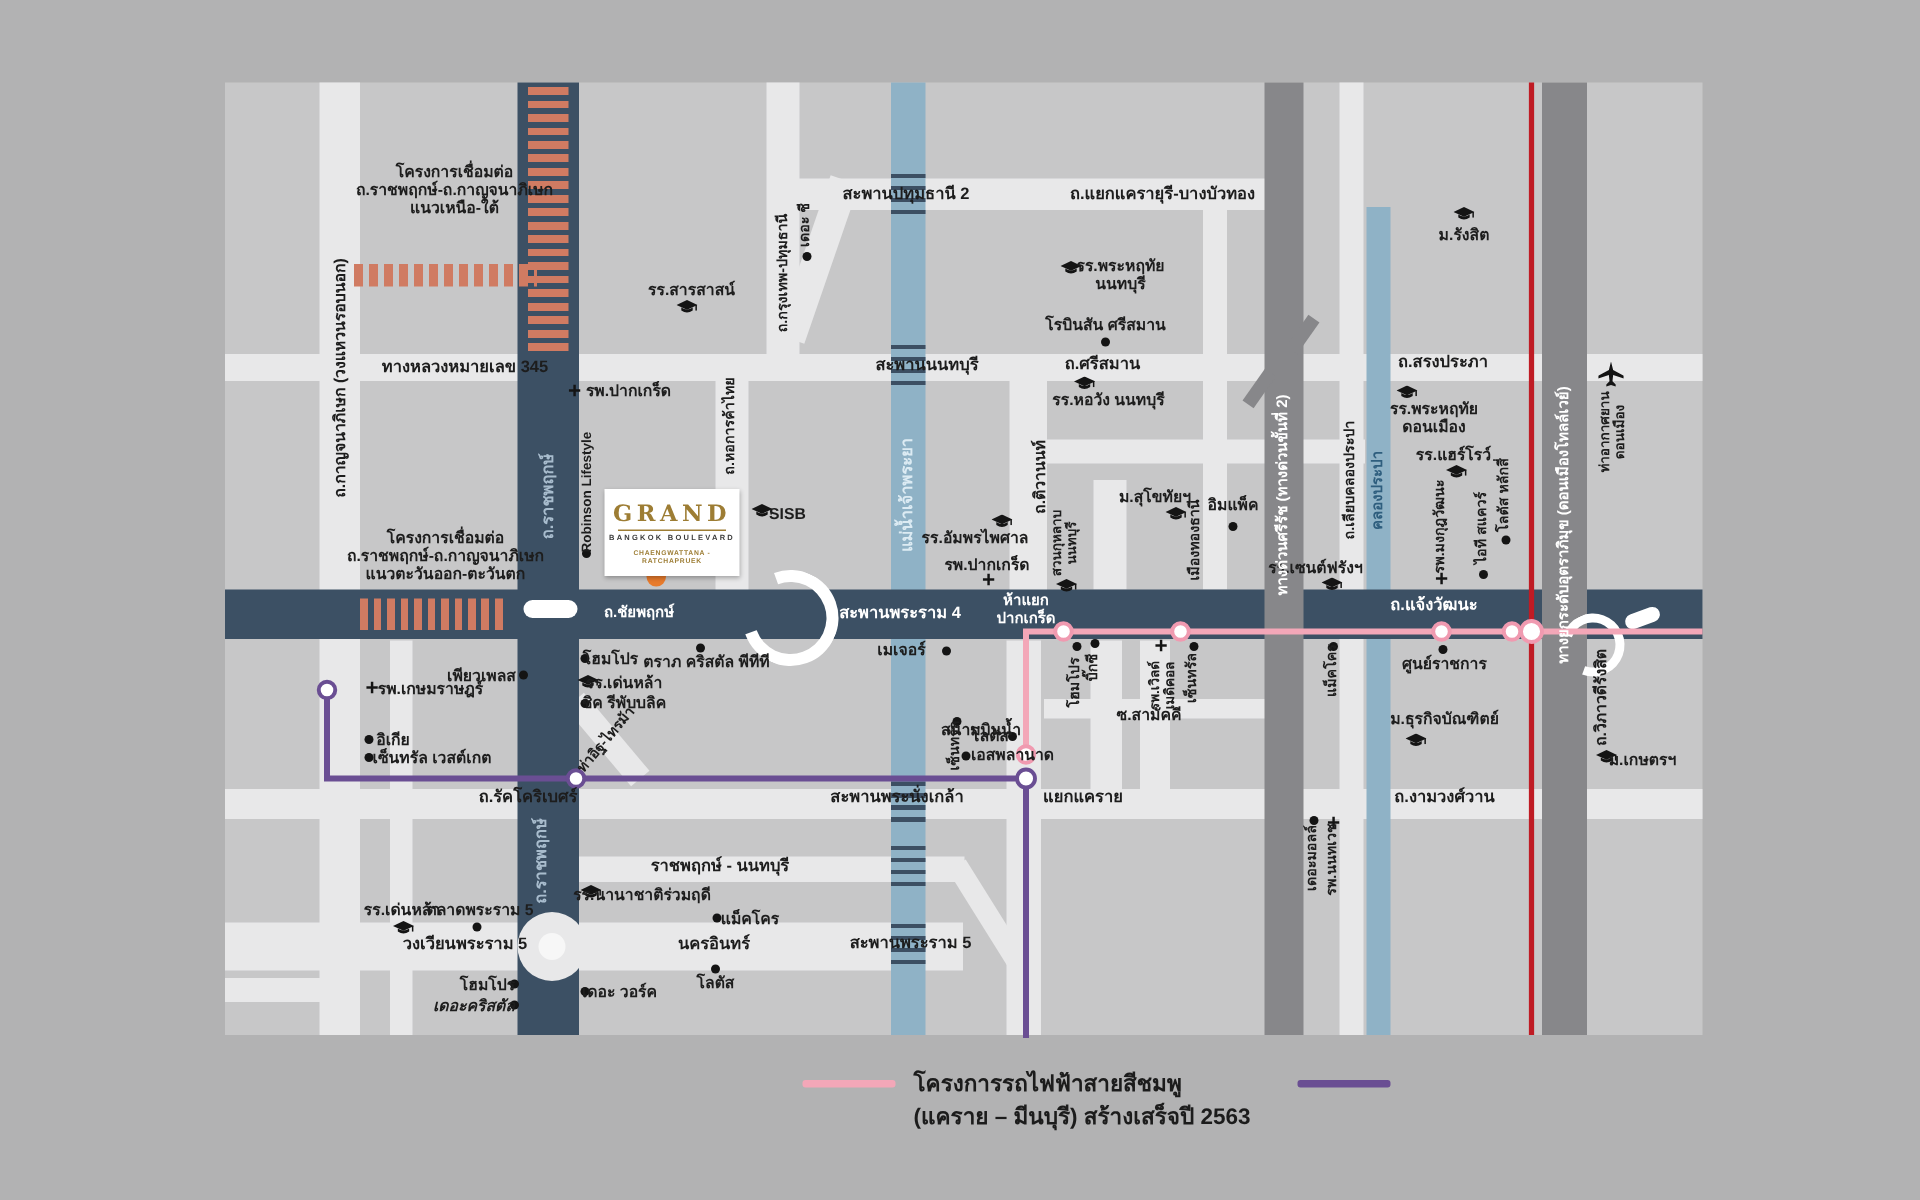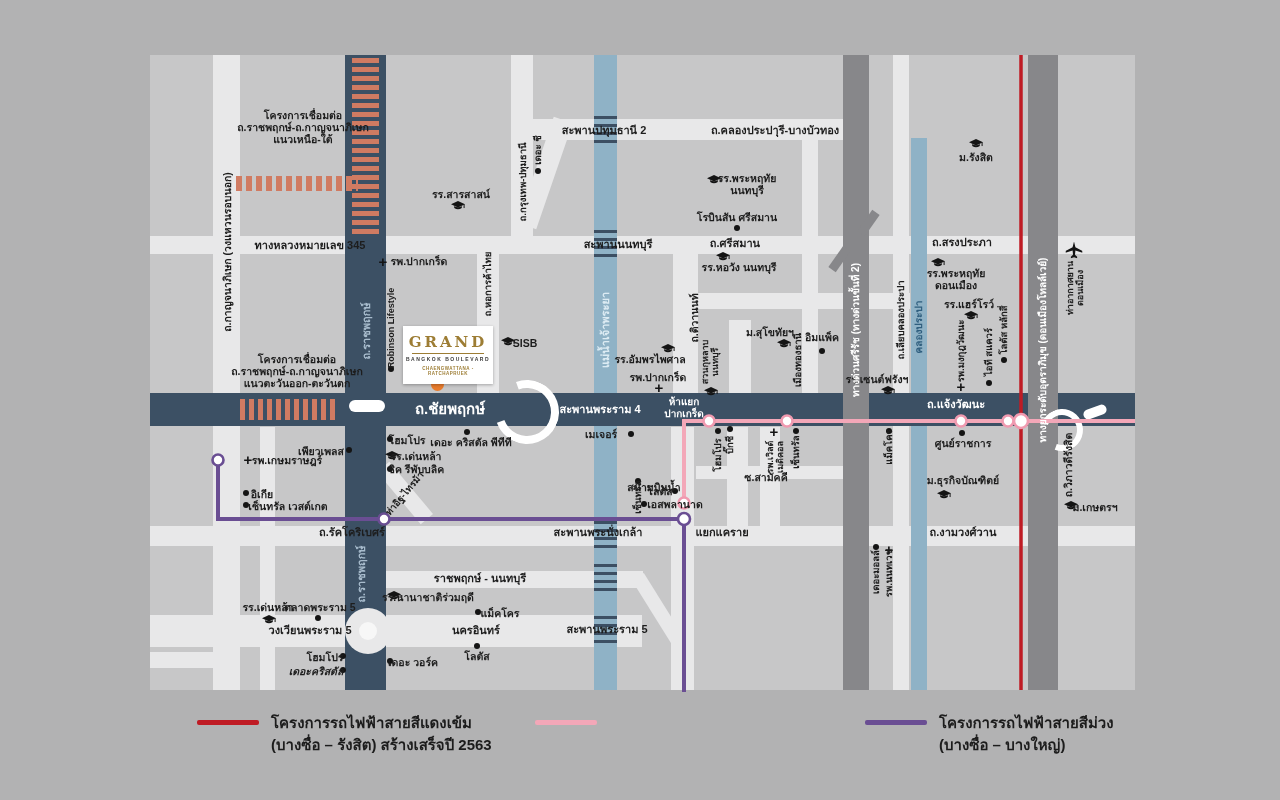--- a/index.html
+++ b/index.html
@@ -213,52 +213,52 @@
       <div class="dotm" style="left: 538px; top: 171px; transform: translate(-50%, -50%);"></div>
       <div class="dotm" style="left: 391px; top: 369px; transform: translate(-50%, -50%);"></div>
       <div style="left: 1074px; top: 252px; transform: translate(-50%, -50%);"><svg width="17" height="17" viewBox="0 0 24 24" fill="#141414">
           <path d="M12 0 L14 8 L24 13.5 L24 16 L14 12.7 L13.4 18.6 L16.4 21.6 L16.4 23.6 L12 22.2 L7.6 23.6 L7.6 21.6 L10.6 18.6 L10 12.7 L0 16 L0 13.5 L10 8 Z"></path>
         </svg></div>
       <div class="lbl" style="left: 303px; top: 127px; font-size: 10.5px; transform: translate(-50%, -50%);">โครงการเชื่อมต่อ
 ถ.ราชพฤกษ์-ถ.กาญจนาภิเษก
 แนวเหนือ-ใต้</div>
       <div class="lbl" style="left: 310px; top: 245px; font-size: 11px; transform: translate(-50%, -50%);">ทางหลวงหมายเลข 345</div>
       <div class="lbl" style="left: 604px; top: 130px; font-size: 11px; transform: translate(-50%, -50%);">สะพานปทุมธานี 2</div>
-      <div class="lbl" style="left: 775px; top: 130px; font-size: 11px; transform: translate(-50%, -50%);">ถ.คลองประปาุรี-บางบัวทอง</div>
+      <div class="lbl" style="left: 775px; top: 130px; font-size: 11px; transform: translate(-50%, -50%);">ถ.แยกแครายุรี-บางบัวทอง</div>
       <div class="lbl" style="left: 618px; top: 244px; font-size: 11px; transform: translate(-50%, -50%);">สะพานนนทบุรี</div>
       <div class="lbl" style="left: 735px; top: 243px; font-size: 11px; transform: translate(-50%, -50%);">ถ.ศรีสมาน</div>
       <div class="lbl" style="left: 962px; top: 242px; font-size: 11px; transform: translate(-50%, -50%);">ถ.สรงประภา</div>
       <div class="lbl" style="left: 461px; top: 194px; font-size: 10.5px; transform: translate(-50%, -50%);">รร.สารสาสน์</div>
       <div class="lbl" style="left: 747px; top: 184px; font-size: 10.5px; transform: translate(-50%, -50%);">รร.พระหฤทัย
 นนทบุรี</div>
       <div class="lbl" style="left: 737px; top: 217px; font-size: 10.5px; transform: translate(-50%, -50%);">โรบินสัน ศรีสมาน</div>
       <div class="lbl" style="left: 739px; top: 267px; font-size: 10.5px; transform: translate(-50%, -50%);">รร.หอวัง นนทบุรี</div>
       <div class="lbl" style="left: 976px; top: 157px; font-size: 10.5px; transform: translate(-50%, -50%);">ม.รังสิต</div>
       <div class="lbl" style="left: 956px; top: 279px; font-size: 10.5px; transform: translate(-50%, -50%);">รร.พระหฤทัย
 ดอนเมือง</div>
       <div class="lbl" style="left: 969px; top: 304px; font-size: 10.5px; transform: translate(-50%, -50%);">รร.แฮร์โรว์</div>
       <div class="lbl" style="left: 770px; top: 332px; font-size: 10.5px; transform: translate(-50%, -50%);">ม.สุโขทัยฯ</div>
       <div class="lbl" style="left: 822px; top: 337px; font-size: 10.5px; transform: translate(-50%, -50%);">อิมแพ็ค</div>
       <div class="lbl" style="left: 877px; top: 379px; font-size: 10.5px; transform: translate(-50%, -50%);">รร.เซนต์ฟรังฯ</div>
       <div class="lbl" style="left: 650px; top: 359px; font-size: 10.5px; transform: translate(-50%, -50%);">รร.อัมพรไพศาล</div>
       <div class="lbl" style="left: 658px; top: 377px; font-size: 10.5px; transform: translate(-50%, -50%);">รพ.ปากเกร็ด</div>
       <div class="lbl" style="left: 419px; top: 261px; font-size: 10.5px; transform: translate(-50%, -50%);">รพ.ปากเกร็ด</div>
       <div class="lbl" style="left: 525px; top: 343px; font-size: 10.5px; transform: translate(-50%, -50%);">SISB</div>
-      <div class="lbl white" style="left: 426px; top: 409px; font-size: 15px; transform: translate(-50%, -50%); margin-left: 24px;">ถ.ชัยพฤกษ์</div>
+      <div class="lbl white" style="left: 426px; top: 409px; font-size: 10px; transform: translate(-50%, -50%);">ถ.ชัยพฤกษ์</div>
       <div class="lbl white" style="left: 600px; top: 409px; font-size: 11px; transform: translate(-50%, -50%);">สะพานพระราม 4</div>
       <div class="lbl white" style="left: 684px; top: 407px; font-size: 10px; transform: translate(-50%, -50%);">ห้าแยก
 ปากเกร็ด</div>
       <div class="lbl white" style="left: 956px; top: 404px; font-size: 11px; transform: translate(-50%, -50%);">ถ.แจ้งวัฒนะ</div>
       <div class="lbl" style="left: 297px; top: 371px; font-size: 10.5px; transform: translate(-50%, -50%);">โครงการเชื่อมต่อ
 ถ.ราชพฤกษ์-ถ.กาญจนาภิเษก
 แนวตะวันออก-ตะวันตก</div>
       <div class="lbl" style="left: 321px; top: 451px; font-size: 10.5px; transform: translate(-50%, -50%);">เพียวเพลส</div>
       <div class="lbl" style="left: 287px; top: 460px; font-size: 10.5px; transform: translate(-50%, -50%);">รพ.เกษมราษฎร์</div>
       <div class="lbl" style="left: 407px; top: 440px; font-size: 10.5px; transform: translate(-50%, -50%);">โฮมโปร</div>
-      <div class="lbl" style="left: 471px; top: 442px; font-size: 10.5px; transform: translate(-50%, -50%);">เดอะ คริสตัล พีทีที</div>
+      <div class="lbl" style="left: 471px; top: 442px; font-size: 10.5px; transform: translate(-50%, -50%);">ตราภ คริสตัล พีทีที</div>
       <div class="lbl" style="left: 416px; top: 456px; font-size: 10.5px; transform: translate(-50%, -50%);">รร.เด่นหล้า</div>
       <div class="lbl" style="left: 416px; top: 469px; font-size: 10.5px; transform: translate(-50%, -50%);">ชิค รีพับบลิค</div>
       <div class="lbl" style="left: 262px; top: 494px; font-size: 10.5px; transform: translate(-50%, -50%);">อิเกีย</div>
       <div class="lbl" style="left: 288px; top: 506px; font-size: 10.5px; transform: translate(-50%, -50%);">เซ็นทรัล เวสต์เกต</div>
       <div class="lbl" style="left: 601px; top: 434px; font-size: 10.5px; transform: translate(-50%, -50%);">เมเจอร์</div>
       <div class="lbl" style="left: 654px; top: 477px; font-size: 10.5px; transform: translate(-50%, -50%); margin-top: 10px;">สนามบินน้ำ</div>
       <div class="lbl" style="left: 660px; top: 491px; font-size: 10.5px; transform: translate(-50%, -50%);">โลตัส</div>
       <div class="lbl" style="left: 675px; top: 504px; font-size: 10.5px; transform: translate(-50%, -50%);">เอสพลานาด</div>
       <div class="lbl" style="left: 722px; top: 532px; font-size: 11px; transform: translate(-50%, -50%);">แยกแคราย</div>
       <div class="lbl" style="left: 963px; top: 532px; font-size: 11px; transform: translate(-50%, -50%);">ถ.งามวงศ์วาน</div>
@@ -315,25 +315,21 @@
     </div>
 
   <div class="grand-box">
     <div class="grand-name">GRAND</div>
     <div class="grand-rule"></div>
     <div class="grand-sub">BANGKOK BOULEVARD</div>
     <div class="grand-tag">CHAENGWATTANA - RATCHAPRUEK</div>
   </div>
 
   <div class="legend">
-    <div class="legend-item" style="left:197px;top:2px;">
-      <span class="legend-swatch" style="background: rgb(191, 27, 36);"></span>
-      <span class="legend-text"><span>โครงการรถไฟฟ้าสายสีแดงเข้ม</span><br><span>(บางซื่อ – รังสิต) สร้างเสร็จปี 2563</span></span>
-    </div>
     <div class="legend-item" style="left:535px;top:2px;">
       <span class="legend-swatch" style="background: rgb(243, 167, 184);"></span>
+      <span class="legend-text"><span>โครงการรถไฟฟ้าสายสีชมพู</span><br><span>(แคราย – มีนบุรี) สร้างเสร็จปี 2563</span></span>
     </div>
     <div class="legend-item" style="left:865px;top:2px;">
       <span class="legend-swatch" style="background: rgb(106, 78, 147);"></span>
-      <span class="legend-text"><span>โครงการรถไฟฟ้าสายสีม่วง</span><br><span>(บางซื่อ – บางใหญ่)</span></span>
     </div>
   </div>
 </div>
 
 </body></html>

